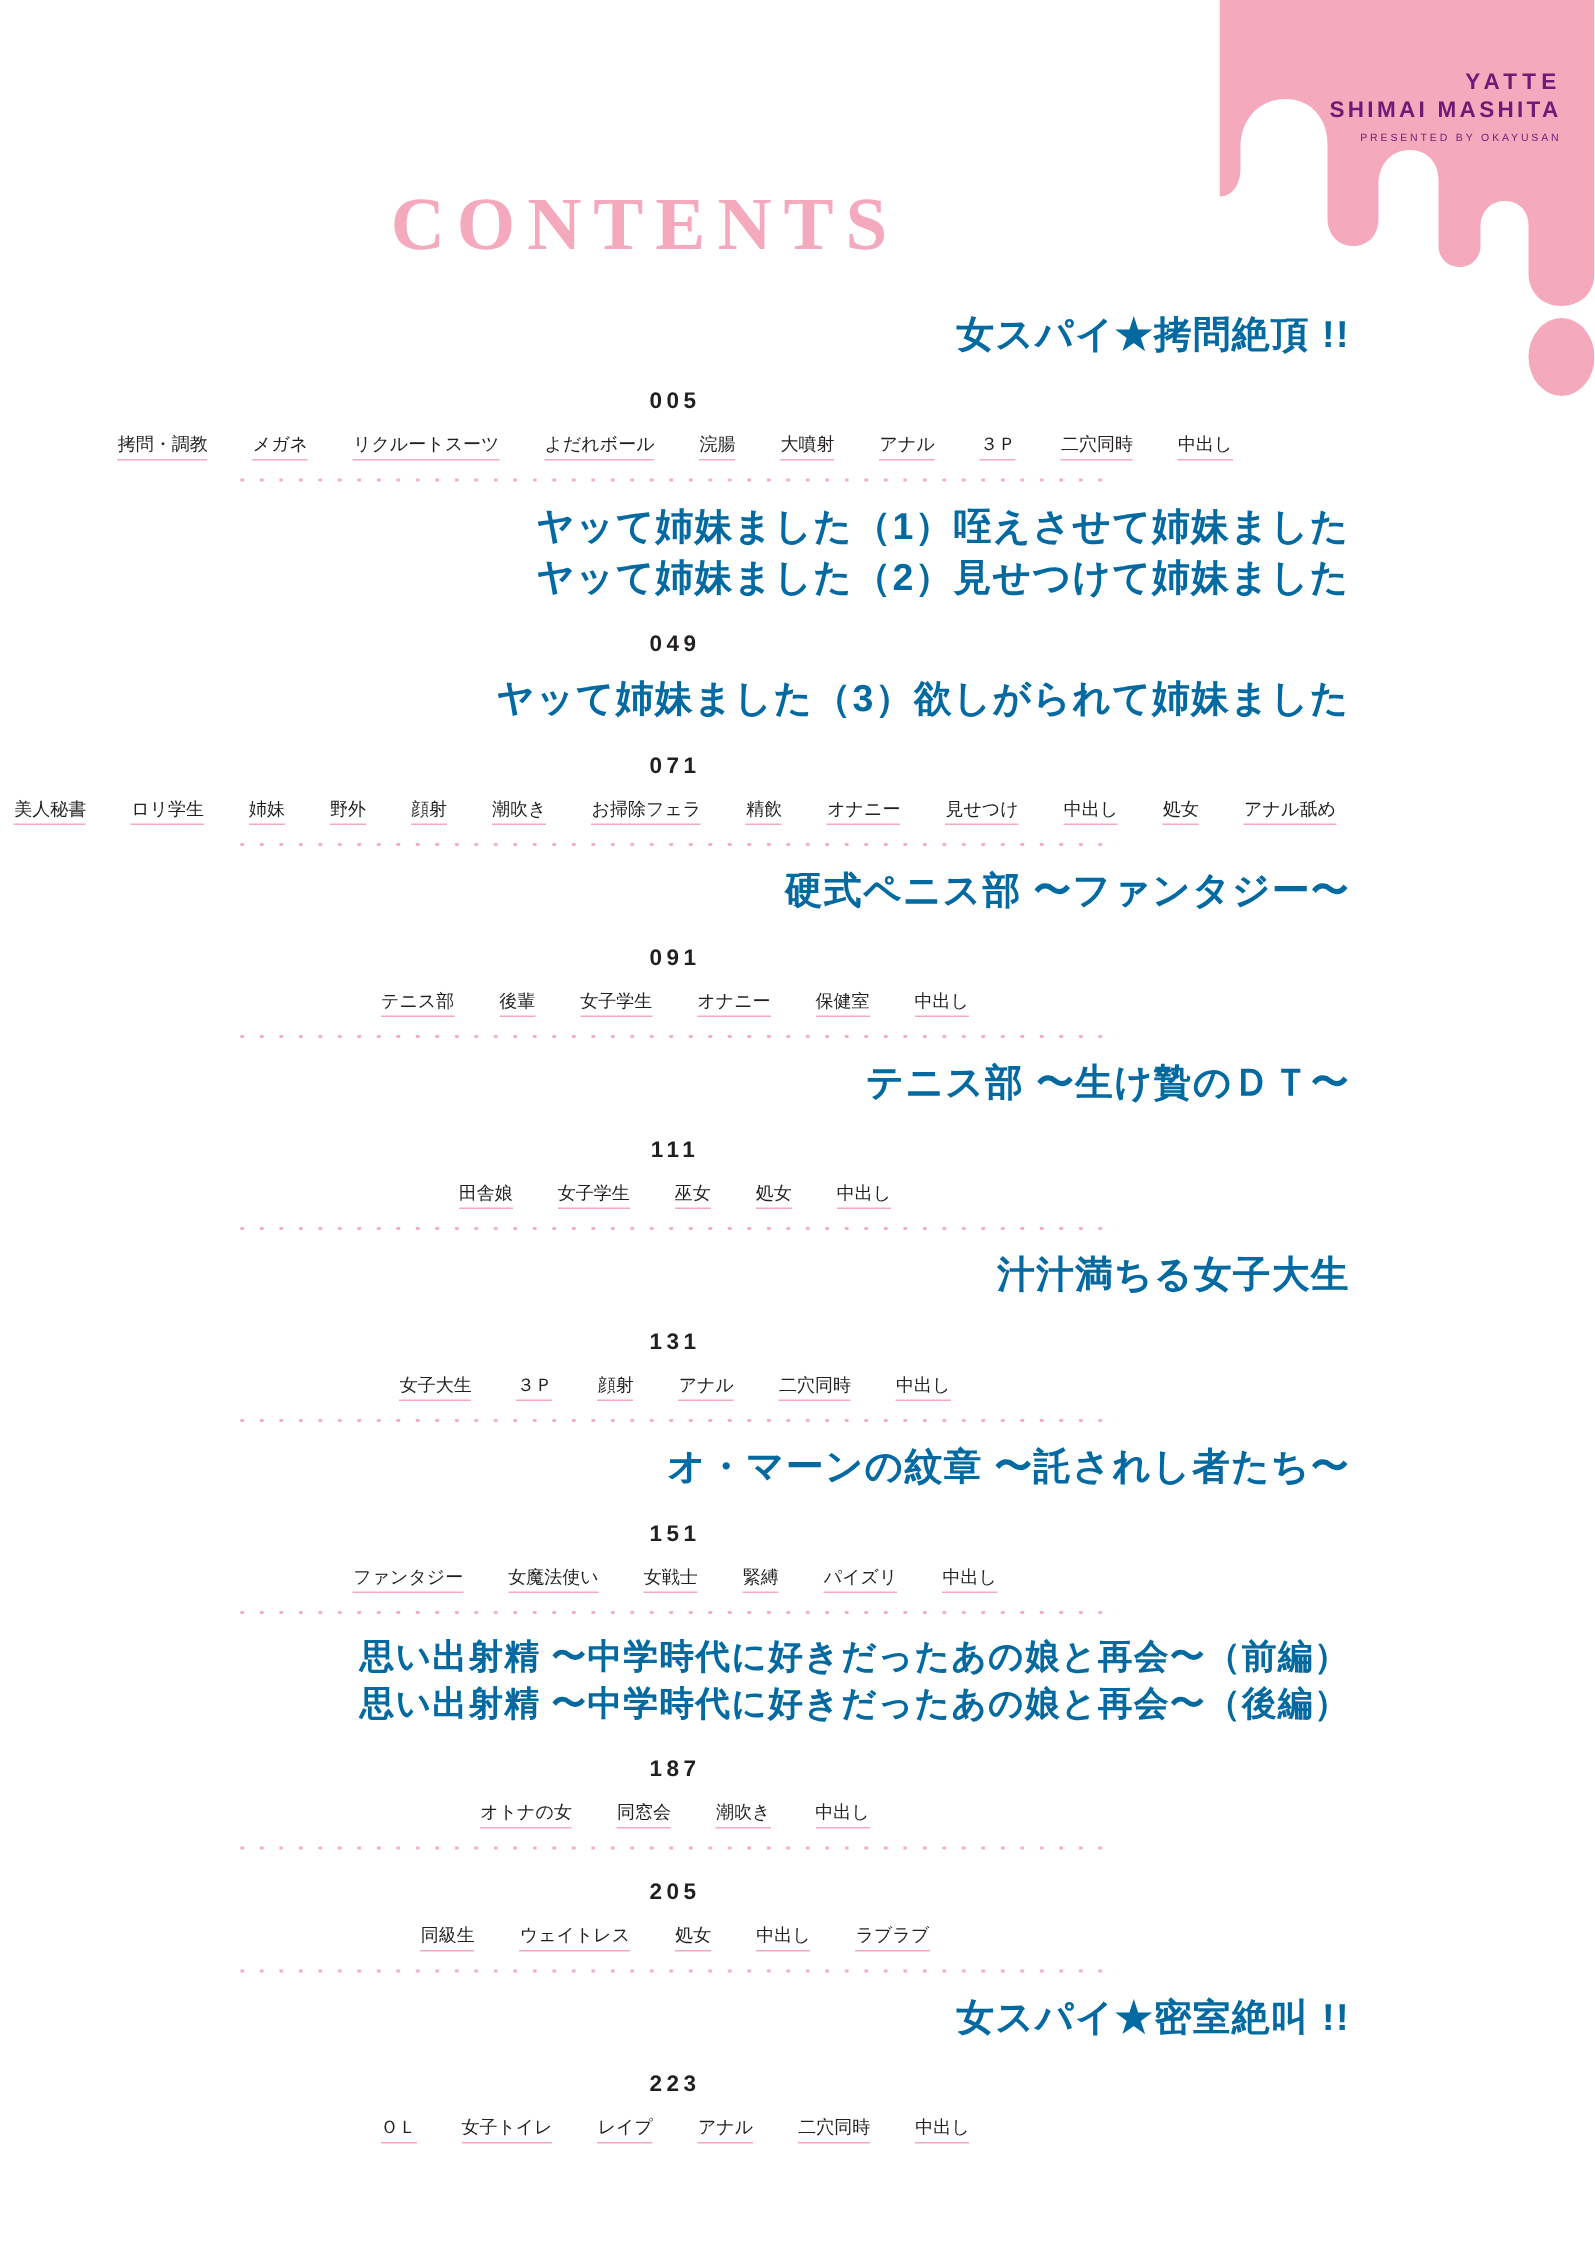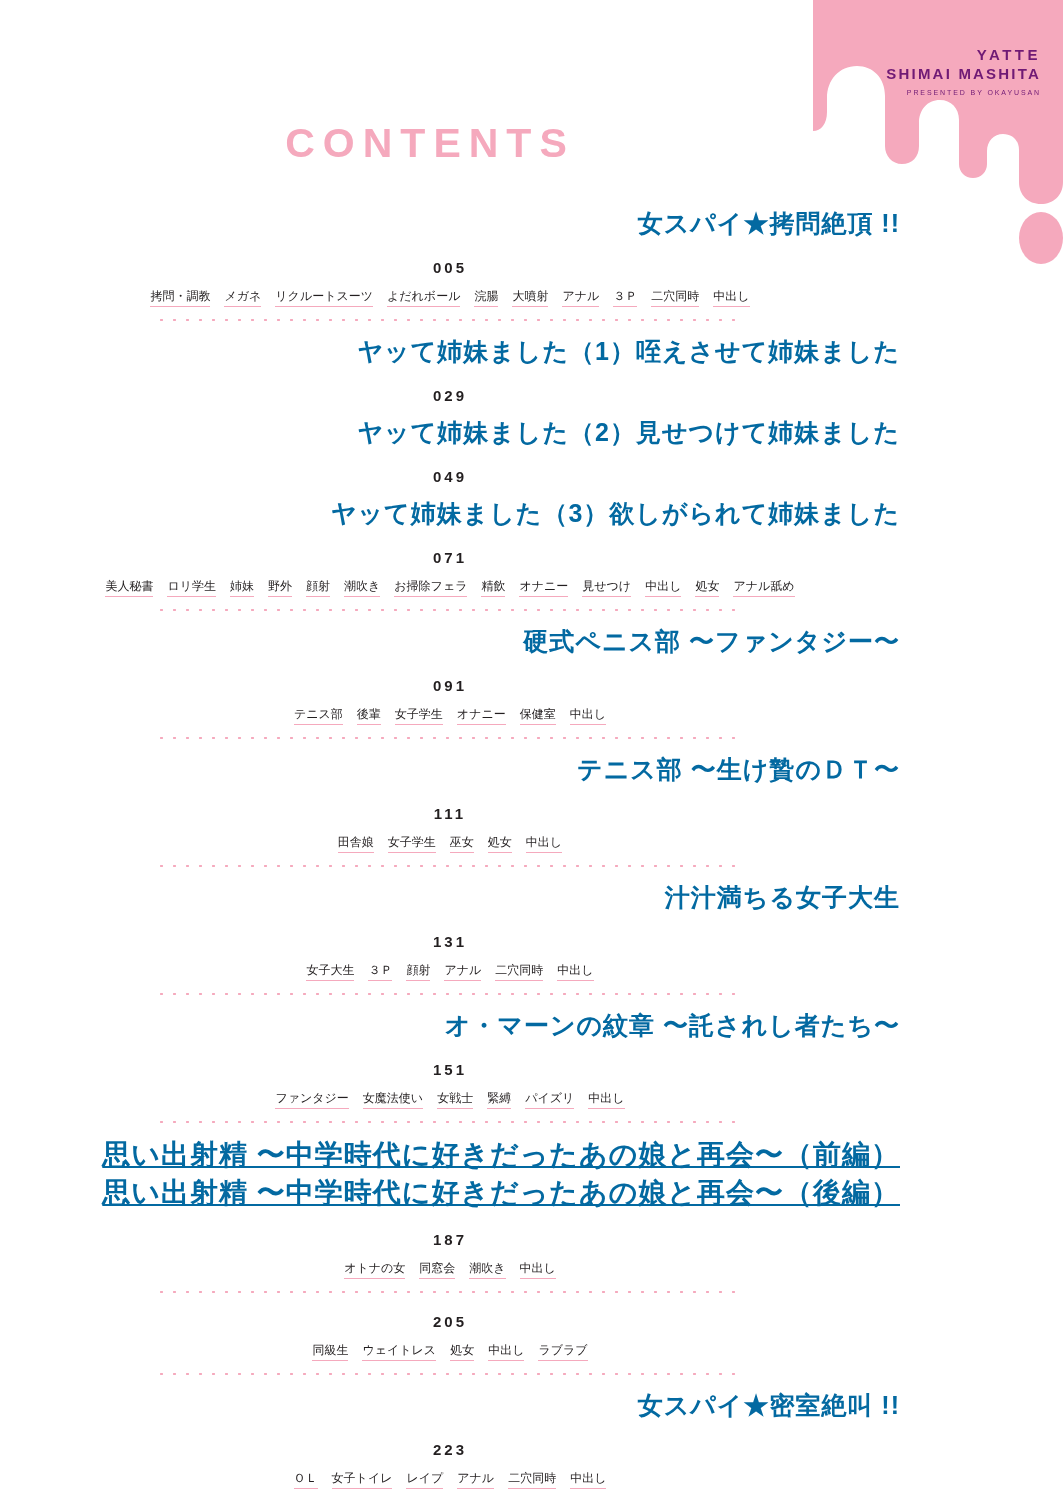--- a/index.html
+++ b/index.html
@@ -52,59 +52,59 @@
   }
 
   
   .contents-title {
     position: absolute;
     top: 120px;
     left: 0;
     width: 860px;
     text-align: center;
     color: #f5a9bd;
-    font-size: 41px;
+    font-size: 50px;
     font-weight: bold;
     letter-spacing: 8px;
+    font-family: Liberation Serif, serif;
   }
 
   
   .toc {
     position: absolute;
     top: 205px;
     left: 0;
     width: 900px;
   }
   .entry-title {
     text-align: right;
     color: #0369a1;
     font-weight: bold;
     font-size: 25px;
     letter-spacing: 1px;
     line-height: 1.28;
     margin-top: 2px;
   }
   .entry-title.small {
-    font-size: 28px;
-    text-decoration: underline;
+    font-size: 23px;
   }
   .entry-page {
     text-align: center;
     color: #231f20;
     font-weight: bold;
     font-size: 15px;
     letter-spacing: 3px;
     margin-top: 20px;
     margin-bottom: 12px;
   }
   .tag-row {
     display: flex;
     flex-wrap: wrap;
     justify-content: center;
-    gap: 0 14px;
+    gap: 0 30px;
     margin-top: 4px;
     margin-bottom: 6px;
   }
   .tag {
     font-size: 12px;
     color: #231f20;
     border-bottom: 1px solid #f5a9bd;
     padding-bottom: 1px;
     white-space: nowrap;
   }
@@ -150,21 +150,20 @@
         <span class="tag">大噴射</span>
         <span class="tag">アナル</span>
         <span class="tag">３Ｐ</span>
         <span class="tag">二穴同時</span>
         <span class="tag">中出し</span>
       </div>
       <div class="sep"></div>
     </div>
     <div class="group">
       <div class="entry-title">ヤッて姉妹ました（1）咥えさせて姉妹ました</div>
-      <div class="entry-page">029</div>
       <div class="entry-title">ヤッて姉妹ました（2）見せつけて姉妹ました</div>
       <div class="entry-page">049</div>
       <div class="entry-title">ヤッて姉妹ました（3）欲しがられて姉妹ました</div>
       <div class="entry-page">071</div>
       <div class="tag-row">
         <span class="tag">美人秘書</span>
         <span class="tag">ロリ学生</span>
         <span class="tag">姉妹</span>
         <span class="tag">野外</span>
         <span class="tag">顔射</span>

